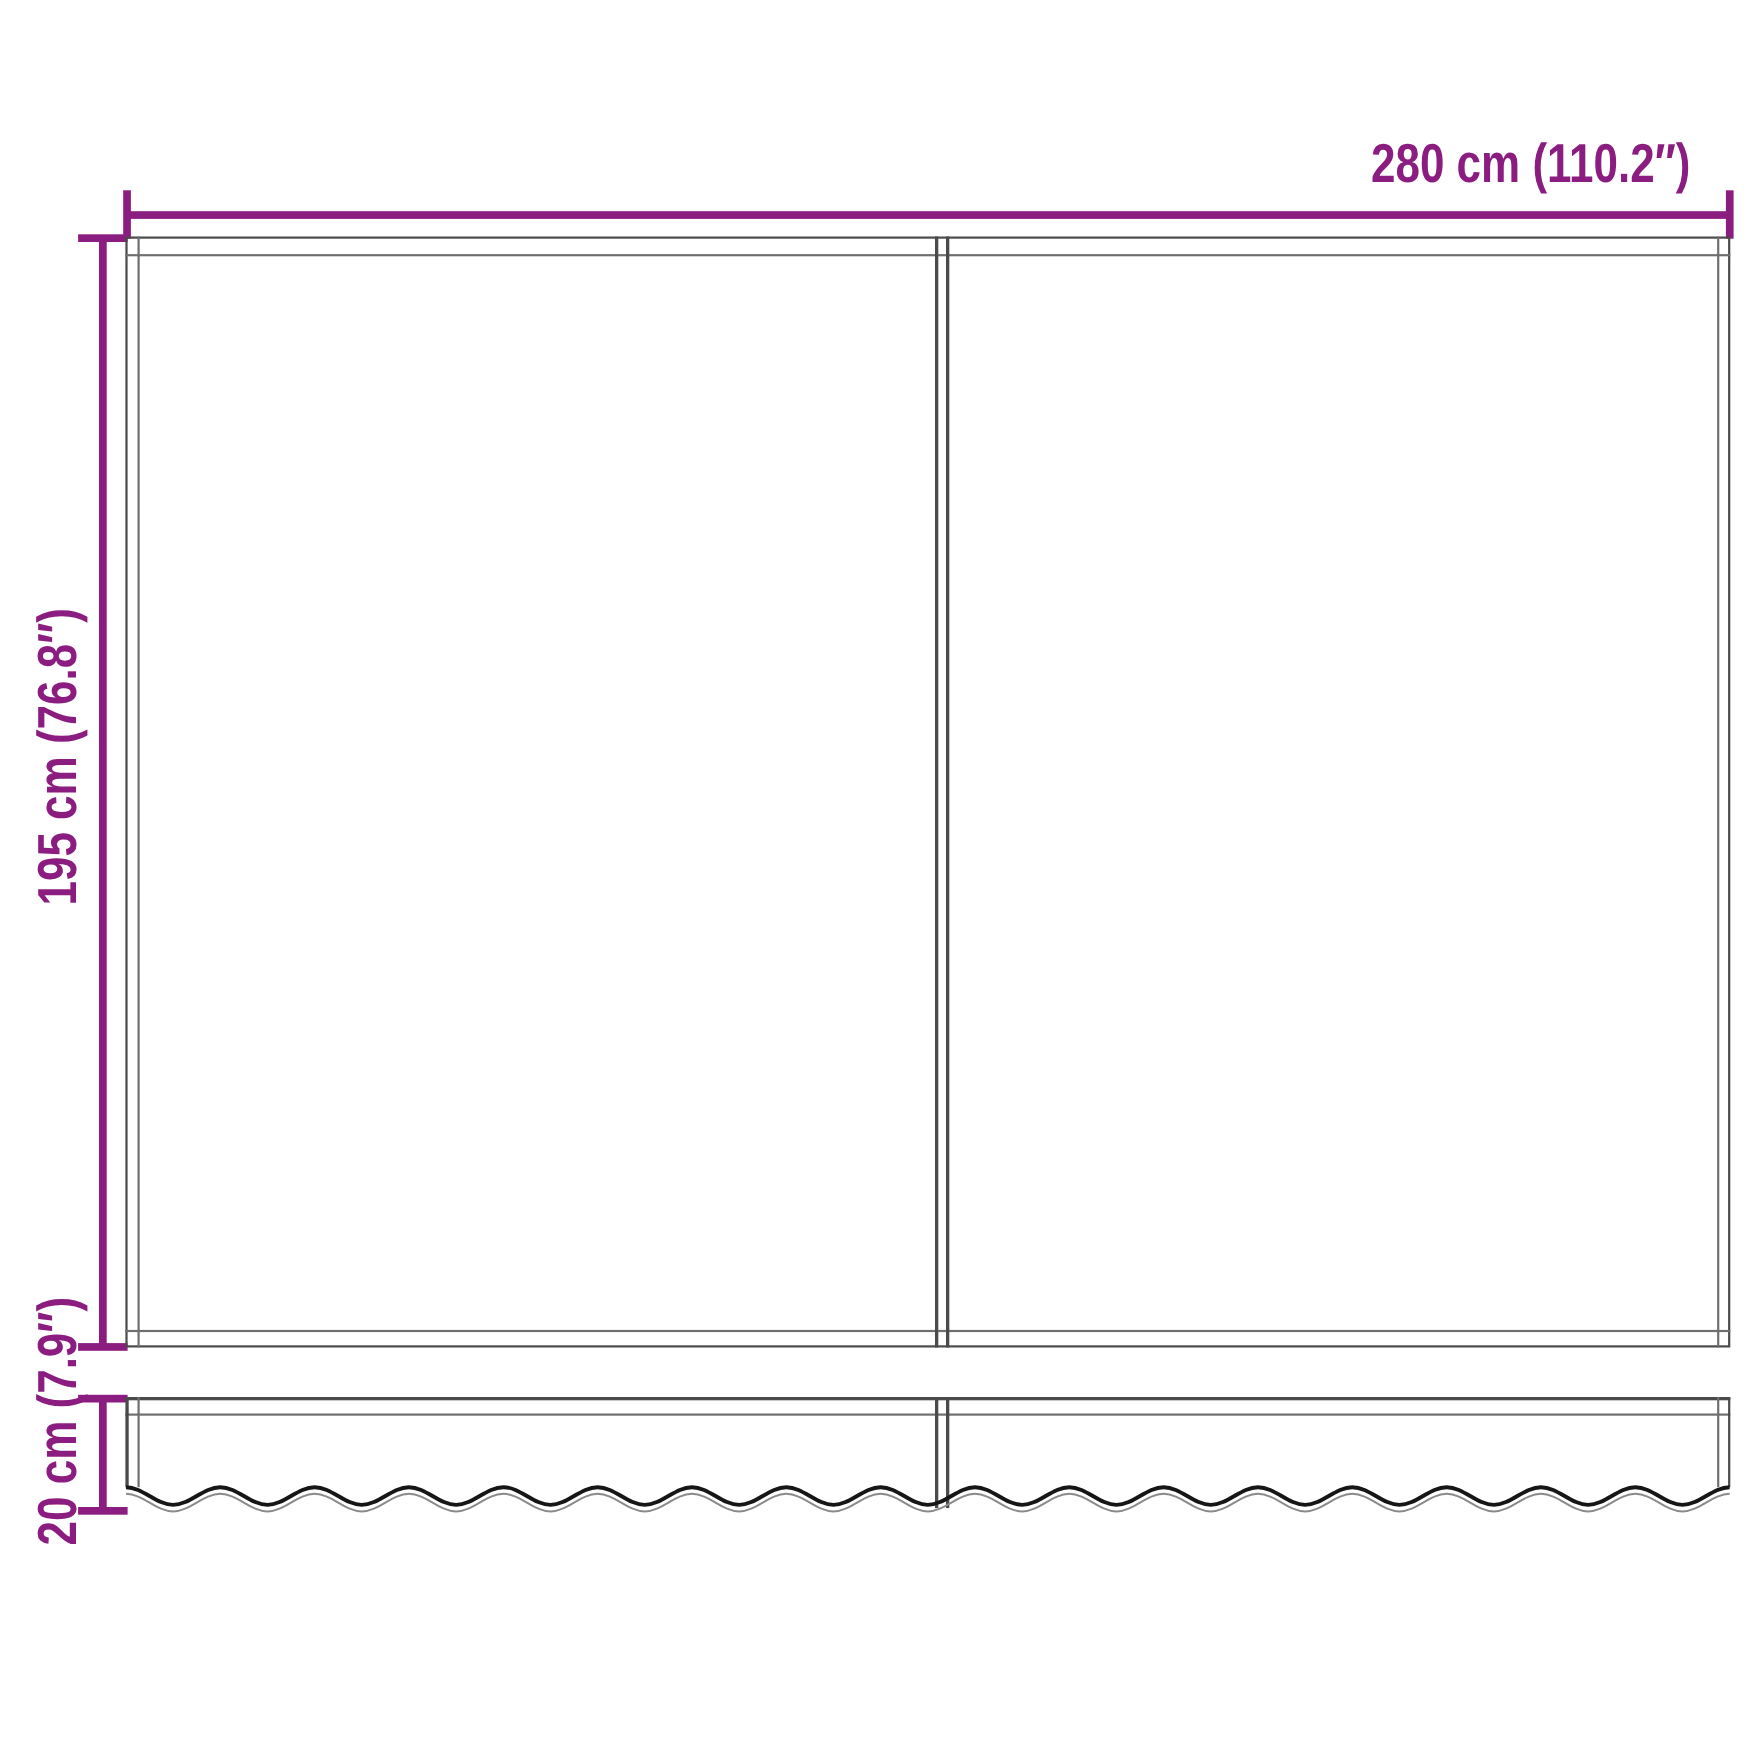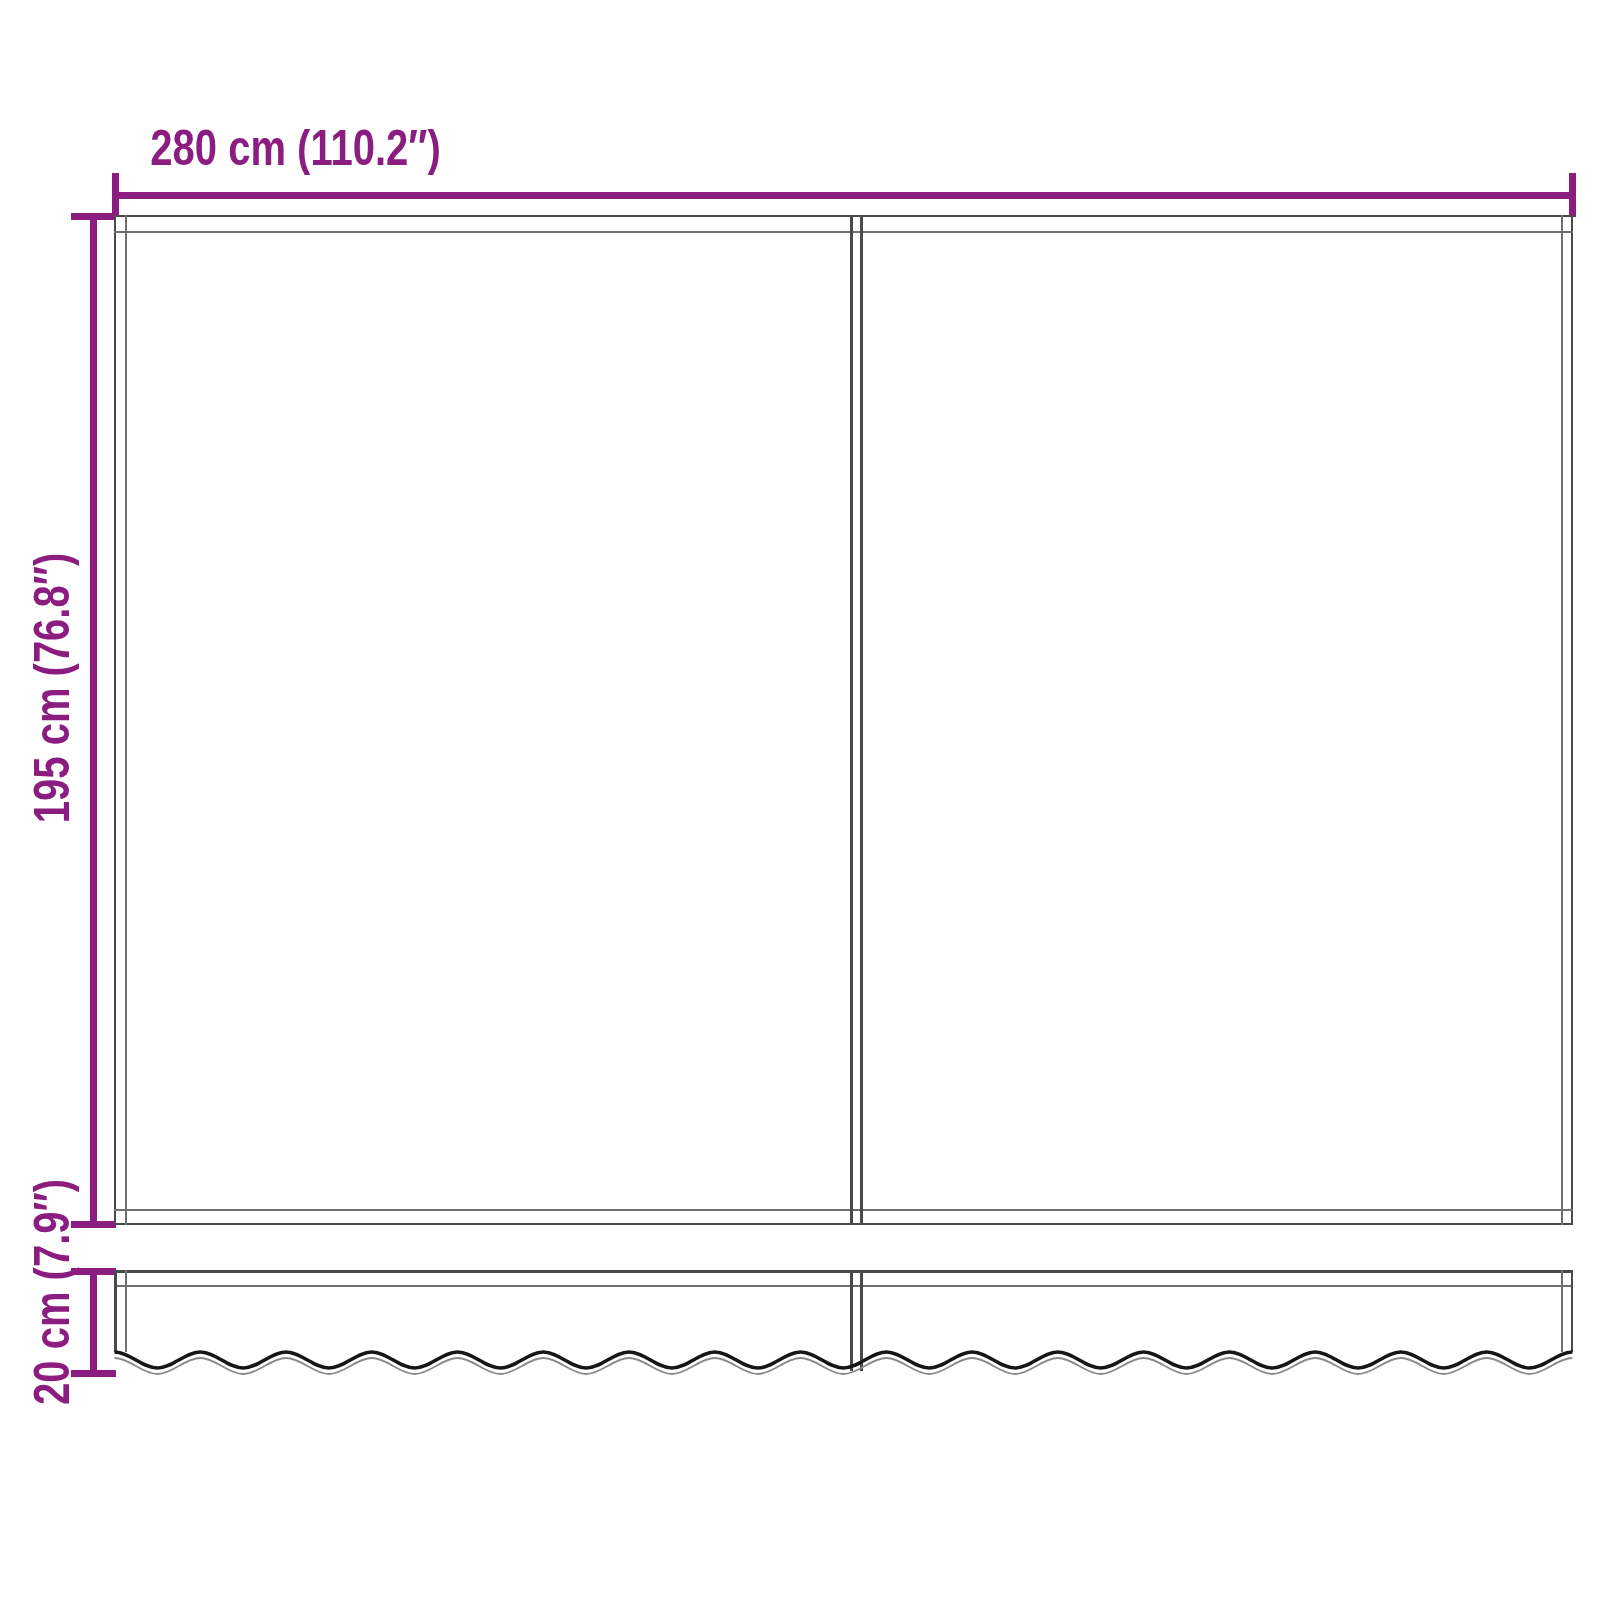--- a/index.html
+++ b/index.html
@@ -24,21 +24,21 @@
   .line-light{position:absolute;background:var(--c-outline_light);}
   .dim-text{
     color:var(--c-dimension);
     font-weight:700;
     font-size:50px;
     line-height:1;
     white-space:nowrap;
   }
   .squeeze{display:inline-block;transform:scaleX(0.8);}
   
-  .width-label{left:114px;top:118px;width:1459px;height:60px;display:flex;align-items:center;justify-content:flex-start;}
+  .width-label{left:114px;top:118px;width:1459px;height:60px;display:flex;align-items:center;justify-content:flex-end;}
   .width-line{left:116px;top:192px;width:1456px;height:7px;}
   .width-cap-left{left:112px;top:173px;width:7px;height:44px;}
   .width-cap-right{left:1569px;top:173px;width:7px;height:44px;}
   
   .height-label{left:52px;top:688px;transform:translate(-50%,-50%) rotate(-90deg);}
   .height-line{left:90px;top:216px;width:7px;height:1009px;}
   .height-cap-top{left:71px;top:213px;width:45px;height:7px;}
   .height-cap-bottom{left:71px;top:1221px;width:45px;height:7px;}
   
   .valance-label{left:52px;top:1292px;transform:translate(-50%,-50%) rotate(-90deg);}

